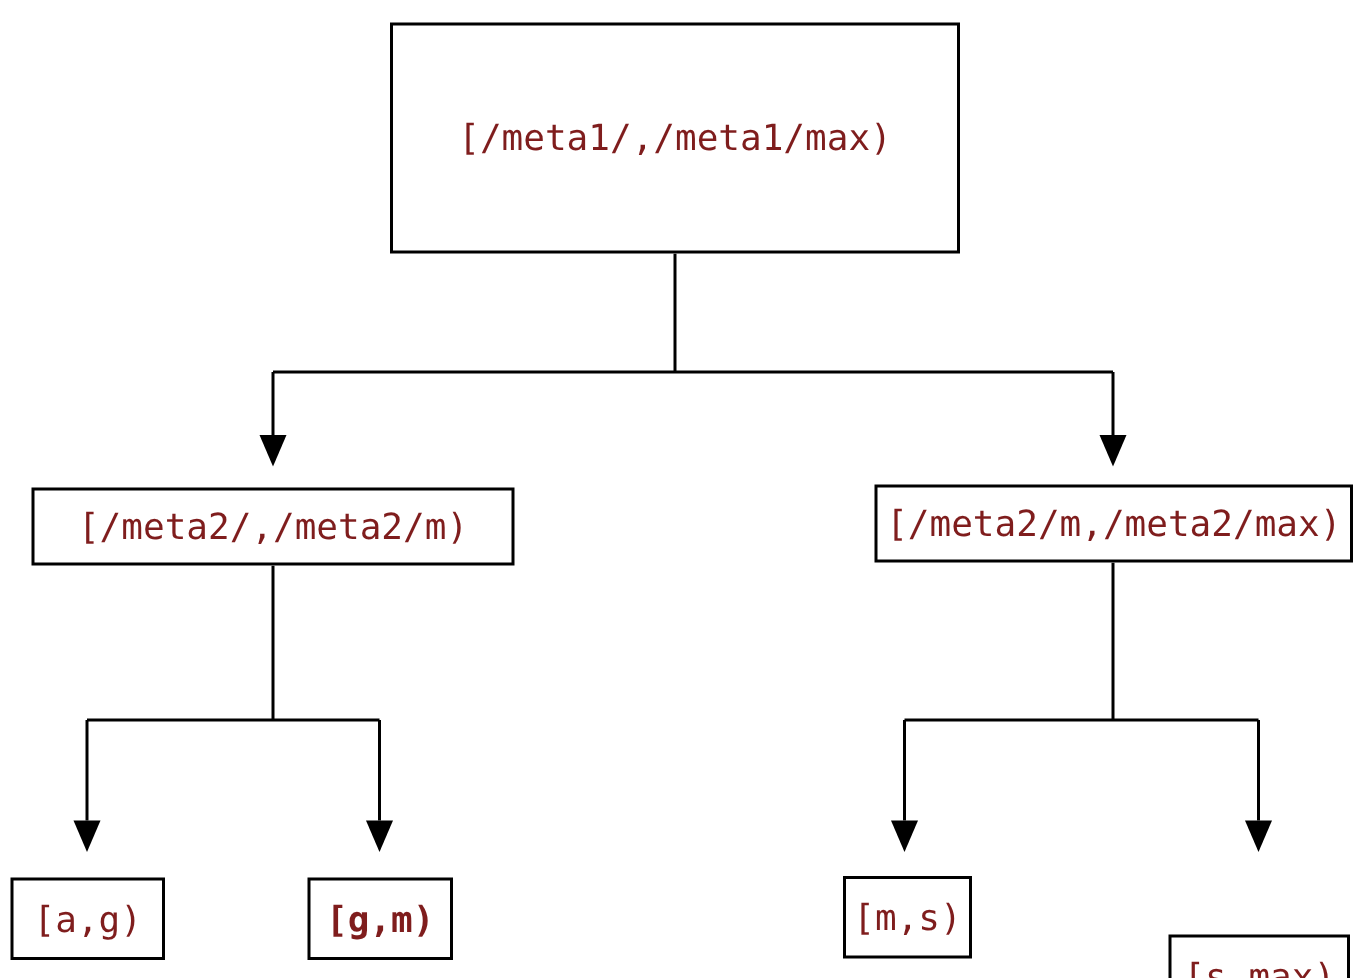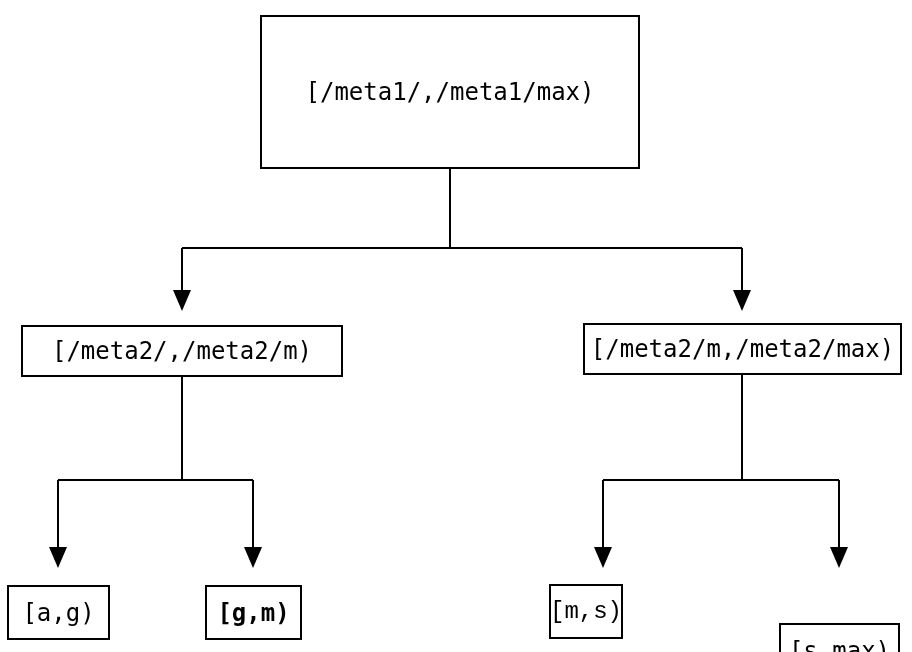--- a/index.html
+++ b/index.html
@@ -7,21 +7,21 @@
     padding: 0;
     background: #ffffff;
   }
   .canvas {
     position: relative;
     width: 912px;
     height: 652px;
     background: #ffffff;
     overflow: hidden;
     font-family: "DejaVu Sans Mono", "Liberation Mono", monospace;
-    color: #000000;
+    color: #7f1d1d;
   }
   .edges-svg {
     position: absolute;
     left: 0;
     top: 0;
     width: 912px;
     height: 652px;
   }
   .edges-svg path {
     stroke: #000000;
@@ -42,21 +42,21 @@
     justify-content: center;
     font-size: 24px;
     line-height: 1;
     white-space: nowrap;
   }
   .node-root   { left: 260px; top: 15px;  width: 380px; height: 154px; }
   .node-l2a    { left: 21px;  top: 325px; width: 322px; height: 52px;  }
   .node-l2b    { left: 583px; top: 323px; width: 319px; height: 52px;  }
   .node-leaf1  { left: 7px;   top: 585px; width: 103px; height: 55px;  }
   .node-leaf2  { left: 205px; top: 585px; width: 97px;  height: 55px; font-weight: bold;  }
-  .node-leaf3  { left: 549px; top: 584px; width: 74px;  height: 55px; font-family: Liberation Mono, monospace;  }
+  .node-leaf3  { left: 562px; top: 584px; width: 86px;  height: 55px;  }
   .node-leaf4  { left: 779px; top: 584px; width: 121px; height: 55px; margin-top: 39px;  }
 </style>
 </head>
 <body>
 
 <div class="canvas">
 
   <svg class="edges-svg" viewBox="0 0 912 652" xmlns="http://www.w3.org/2000/svg">
 
     <g>

